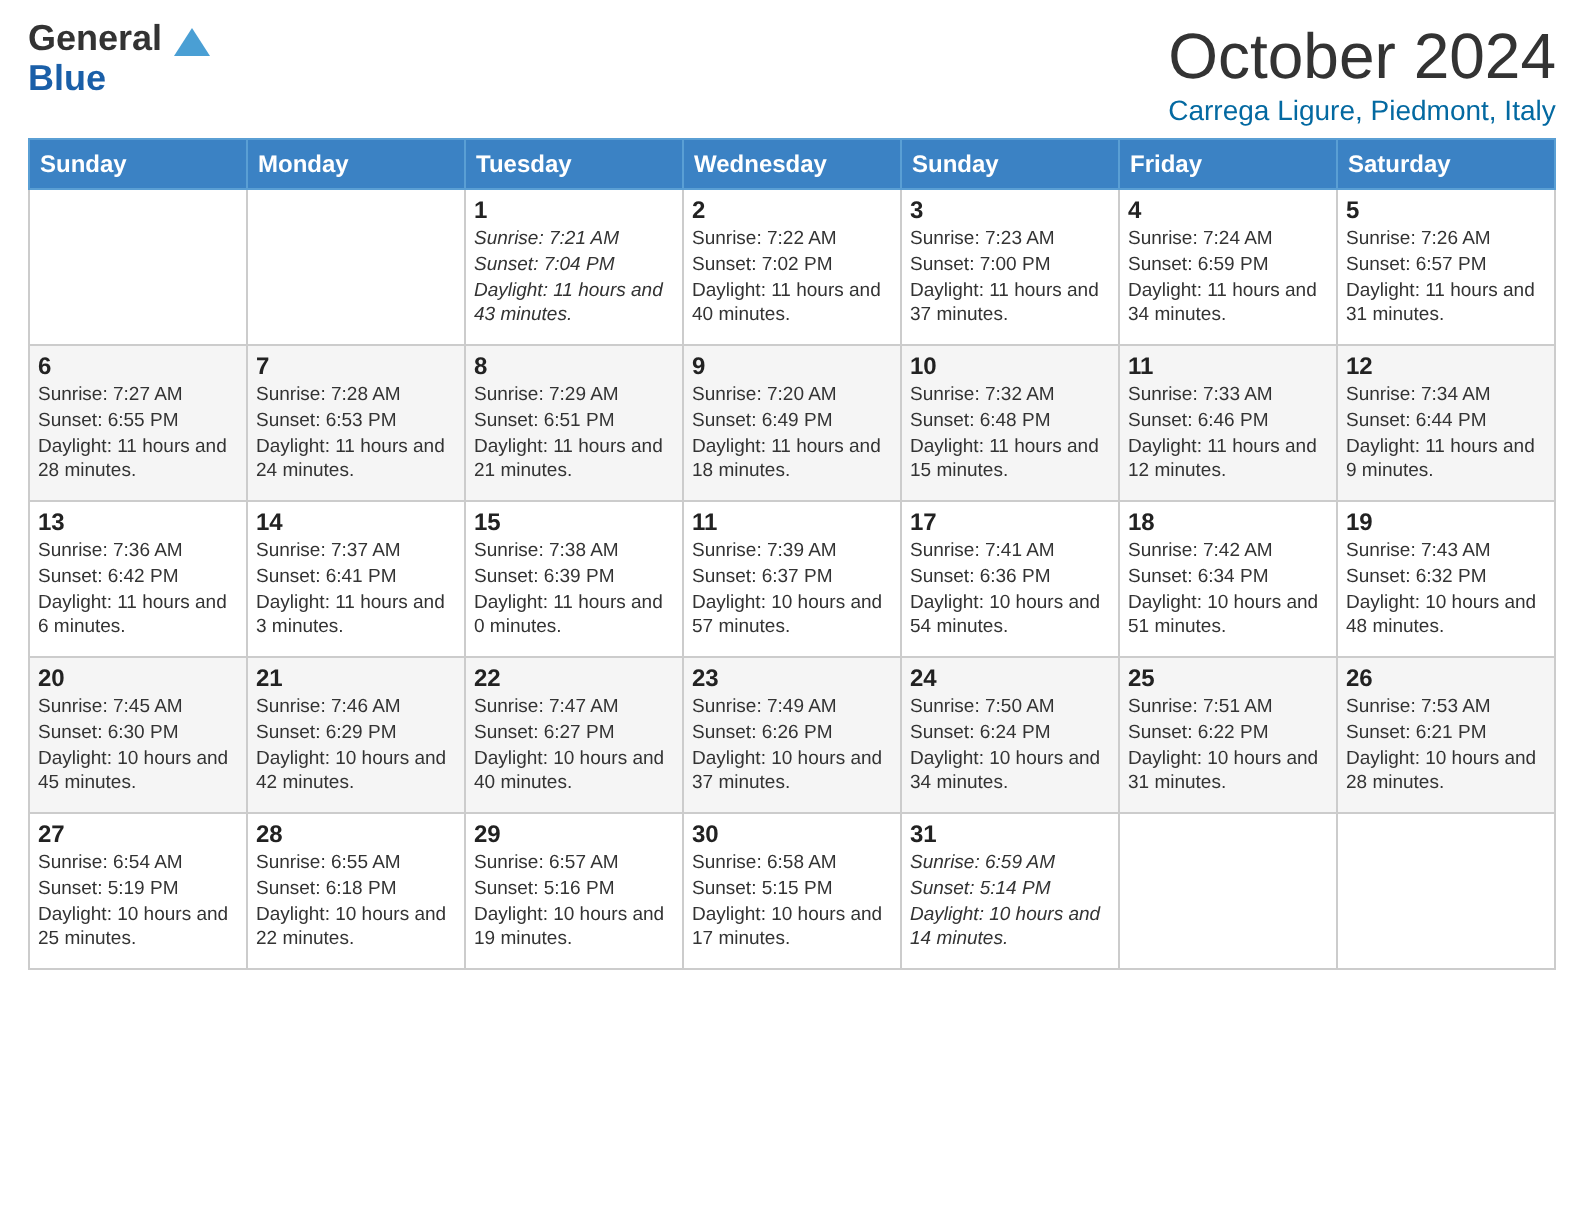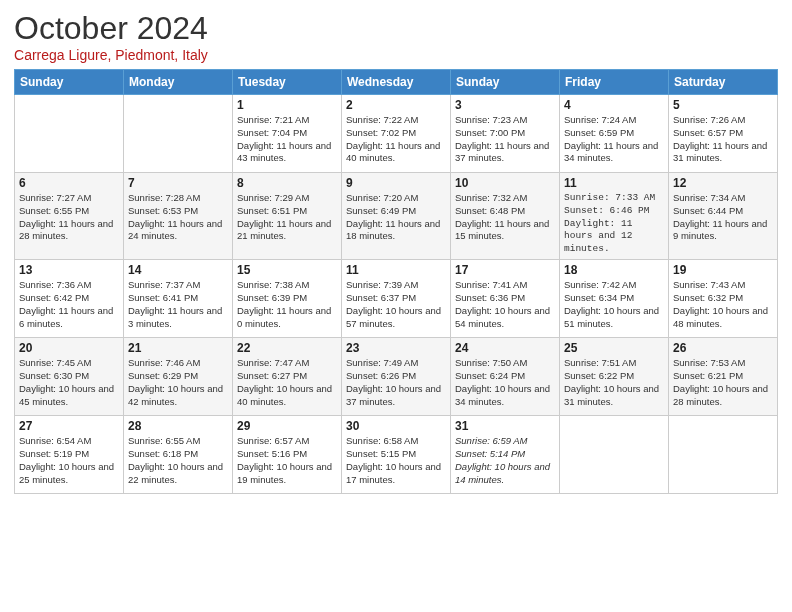--- a/index.html
+++ b/index.html
@@ -31,30 +31,30 @@
       color: #333;
       line-height: 1.1;
     }
     .logo-blue {
       font-size: 18px;
       font-weight: bold;
       color: #1a5fa8;
       line-height: 1.1;
     }
     .title-area {
-      text-align: center;
+      text-align: left;
     }
     .month-title {
       font-size: 32px;
       color: #333;
       font-weight: normal;
     }
     .location-title {
       font-size: 14px;
-      color: #b91c1c;
+      color: #0369a1;
     }
     .calendar-table {
       width: 100%;
       border-collapse: collapse;
       table-layout: fixed;
     }
     .calendar-table th {
       background-color: #3b82c4;
       color: #fff;
       text-align: left;
@@ -87,20 +87,31 @@
     }
     .empty-cell {
       background: #fff !important;
     }
   </style>
 </head>
 <body>
 
 <div class="container">
   <div class="header-area">
+    <div class="logo">
+      <div>
+        <span class="logo-general">General</span>
+        <svg width="18" height="14" viewBox="0 0 18 14" style="display:inline-block;vertical-align:middle;margin-left:1px;">
+          <polygon points="0,14 9,0 18,14" fill="#4a9fd4"></polygon>
+        </svg>
+      </div>
+      <div>
+        <span class="logo-blue">Blue</span>
+      </div>
+    </div>
     <div class="title-area">
       <div class="month-title">October 2024</div>
       <div class="location-title">Carrega Ligure, Piedmont, Italy</div>
     </div>
   </div>
 
   <table class="calendar-table">
     <thead>
       <tr>
         <th>Sunday</th>
@@ -111,21 +122,21 @@
         <th>Friday</th>
         <th>Saturday</th>
       </tr>
     </thead>
     <tbody id="calendar-body">
     <tr>
           <td class="empty-cell"></td>
           <td class="empty-cell"></td>
           <td>
             <div class="day-number">1</div>
-            <div class="day-info" style="white-space: pre-line;">Sunrise: 7:21 AM
+            <div class="day-info" style="white-space: pre-line; font-style: italic;">Sunrise: 7:21 AM
 Sunset: 7:04 PM
 Daylight: 11 hours and 43 minutes.</div>
           </td>
           <td>
             <div class="day-number">2</div>
             <div class="day-info" style="white-space: pre-line;">Sunrise: 7:22 AM
 Sunset: 7:02 PM
 Daylight: 11 hours and 40 minutes.</div>
           </td>
           <td>
@@ -173,21 +184,21 @@
 Daylight: 11 hours and 18 minutes.</div>
           </td>
           <td>
             <div class="day-number">10</div>
             <div class="day-info" style="white-space: pre-line;">Sunrise: 7:32 AM
 Sunset: 6:48 PM
 Daylight: 11 hours and 15 minutes.</div>
           </td>
           <td>
             <div class="day-number">11</div>
-            <div class="day-info" style="white-space: pre-line; font-family: Liberation Mono, monospace;">Sunrise: 7:33 AM
+            <div class="day-info" style="white-space: pre-line;">Sunrise: 7:33 AM
 Sunset: 6:46 PM
 Daylight: 11 hours and 12 minutes.</div>
           </td>
           <td>
             <div class="day-number">12</div>
             <div class="day-info" style="white-space: pre-line;">Sunrise: 7:34 AM
 Sunset: 6:44 PM
 Daylight: 11 hours and 9 minutes.</div>
           </td>
         </tr>

